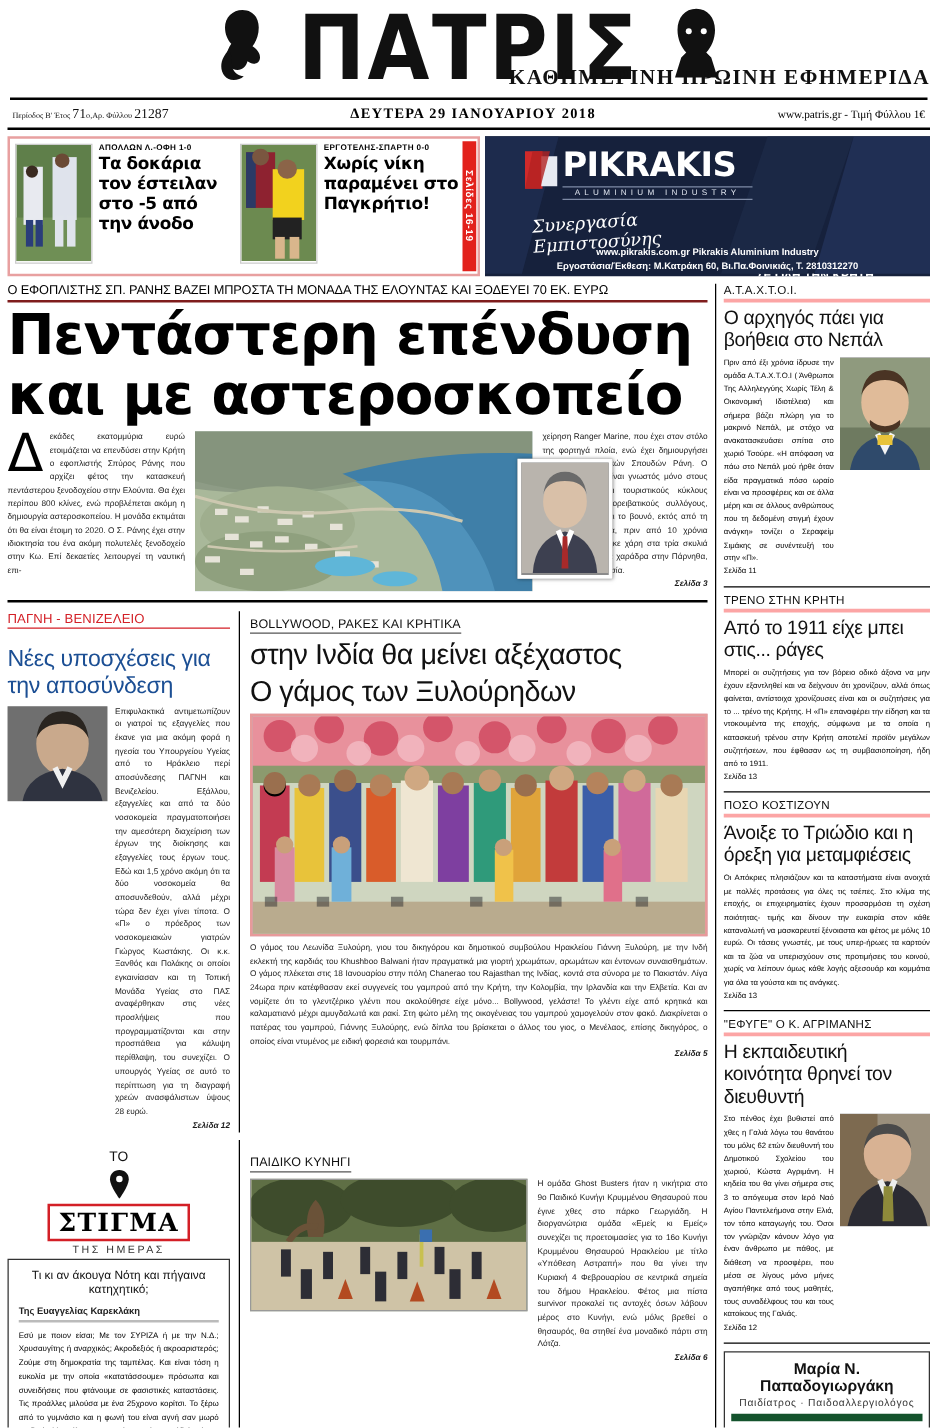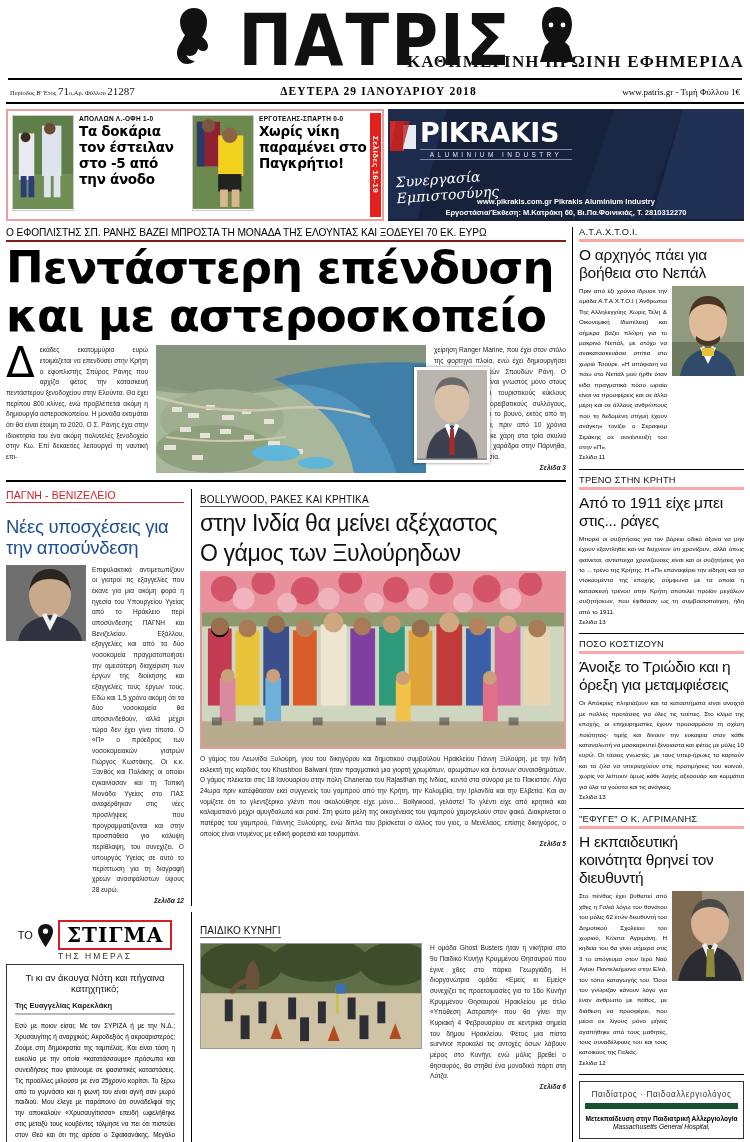--- a/index.html
+++ b/index.html
@@ -62,21 +62,21 @@
   .sport-txt { flex: 1; }
   .sport-kicker { font-size: 6.5px; font-weight: bold; letter-spacing: .3px; margin-bottom: 2px; white-space: nowrap; }
   .sport-head { font-size: 13.5px; font-weight: bold; line-height: 1.18; font-family: "DejaVu Sans", sans-serif; letter-spacing: -0.3px; }
   .pagestrip {
     position: absolute; right: 1px; top: 2px; bottom: 2px; width: 11px;
     background: #e2211c; color: #fff; font-size: 8px; font-weight: bold;
     writing-mode: vertical-rl; text-align: center; display:flex; align-items:center; justify-content:center;
     letter-spacing: .5px;
   }
   .adbox { flex: 1; border: 0; background: #16213c; position: relative; overflow: hidden; display:flex; }
-  .ad-left { width: 185px; position: relative; padding: 8px 0 0 8px; }
+  .ad-left { width: 185px; position: relative; padding: 8px 0 0 8px; margin-left: 30px; }
   .ad-brand { color:#fff; font-size: 27px; font-weight: bold; letter-spacing: -0.5px; font-family:"DejaVu Sans", sans-serif;}
   .ad-brand-sub { color:#dfe4ee; font-size: 6.5px; letter-spacing: 3.4px; border-top:1px solid #7e8aa5; border-bottom:1px solid #7e8aa5; padding:1px 0; margin-top:1px; width: 152px; text-align:center;}
   .ad-script { color:#fff; font-family:"DejaVu Serif", serif; font-style: italic; font-size: 14px; margin-top: 8px; transform: rotate(-4deg); }
   .ad-right { flex:1; padding: 9px 6px 0 2px; color:#fff; }
   .ad-right .l1 { font-size: 9.5px; font-weight: bold; line-height: 1.35; letter-spacing: .1px;}
   .ad-right .l2 { font-size: 9.5px; font-weight: bold; line-height: 1.35; margin-top: 7px; letter-spacing: .1px;}
   .ad-foot { position:absolute; left:0; right:0; bottom: 4px; text-align:center; color:#fff; }
   .ad-foot .f1 { font-size: 7.5px; font-weight:bold; }
   .ad-foot .f2 { font-size: 7.5px; font-weight:bold; margin-top:2px; }
   .ad-logo-sq { position:absolute; left:2px; top:10px; width:26px; height:34px; }
@@ -123,21 +123,21 @@
   .sub-head-blue { font-size: 18.5px; line-height: 1.12; color:#1c4f94; margin-top: 14px; letter-spacing:-0.3px;}
   .sub-head-blk { font-size: 23px; line-height: 1.1; color:#111; margin-top: 4px; letter-spacing:-0.4px;}
 
   .mid-left-body { display:flex; gap:6px; margin-top:6px; }
   .ml-photo { width: 80px; height: 76px; background:#8c8c8c; overflow:hidden; position:relative; }
 
   .india-photo { width: 366px; height: 178px; border: 2px solid #e79a9a; background:#c9a; overflow:hidden; position:relative; margin-top:5px;}
 
   
   .stigma-wrap { margin-top: 8px; }
-  .stigma-head { display:flex; align-items:center; justify-content:center; gap:4px; }
+  .stigma-head { display:flex; align-items:center; justify-content:center; gap:4px;flex-direction:column; }
   .stigma-to { font-size: 11px; color:#111; font-weight:500; }
   .pin { width: 17px; height: 23px; position:relative; }
   .stigma-box { border: 2px solid #d31f26; padding: 1px 7px; }
   .stigma-word { font-family:"DejaVu Serif", serif; font-weight:bold; font-size: 20px; letter-spacing: 1px; }
   .stigma-day { text-align:center; font-size: 8.5px; letter-spacing: 2px; color:#333; margin-top:1px; }
   .stigma-card { border: 1px solid #333; margin-top: 3px; padding: 7px 8px 8px; }
   .stigma-q { font-size: 9.5px; text-align:center; color:#111; }
   .stigma-by { font-size: 7.5px; font-weight:bold; color:#222; margin-top: 7px; padding-bottom:3px; border-bottom: 2px solid #bbb; }
   .stigma-txt { font-size: 6.4px; line-height: 1.7; text-align: justify; margin-top:6px; }
 
@@ -589,20 +589,21 @@
               <path d="M35 58 L42 58 L43 86 L34 86 Z" fill="#8e8a3a"></path>
             </svg>
           </div>
         </div>
         <div class="r-txt"><span class="pg">Σελίδα 12</span></div>
       </div>
 
       <hr class="r-sep">
 
       <div class="doc-ad">
+        <div class="doc-name">Μαρία Ν. Παπαδογιωργάκη</div>
         <div class="doc-spec">Παιδίατρος · Παιδοαλλεργιολόγος</div>
         <div class="doc-l1">Μετεκπαίδευση στην Παιδιατρική Αλλεργιολογία</div>
         <div class="doc-it">Massachusetts General Hospital,</div>
 
       </div>
 
     </div>
   </div>
 </div>
 

